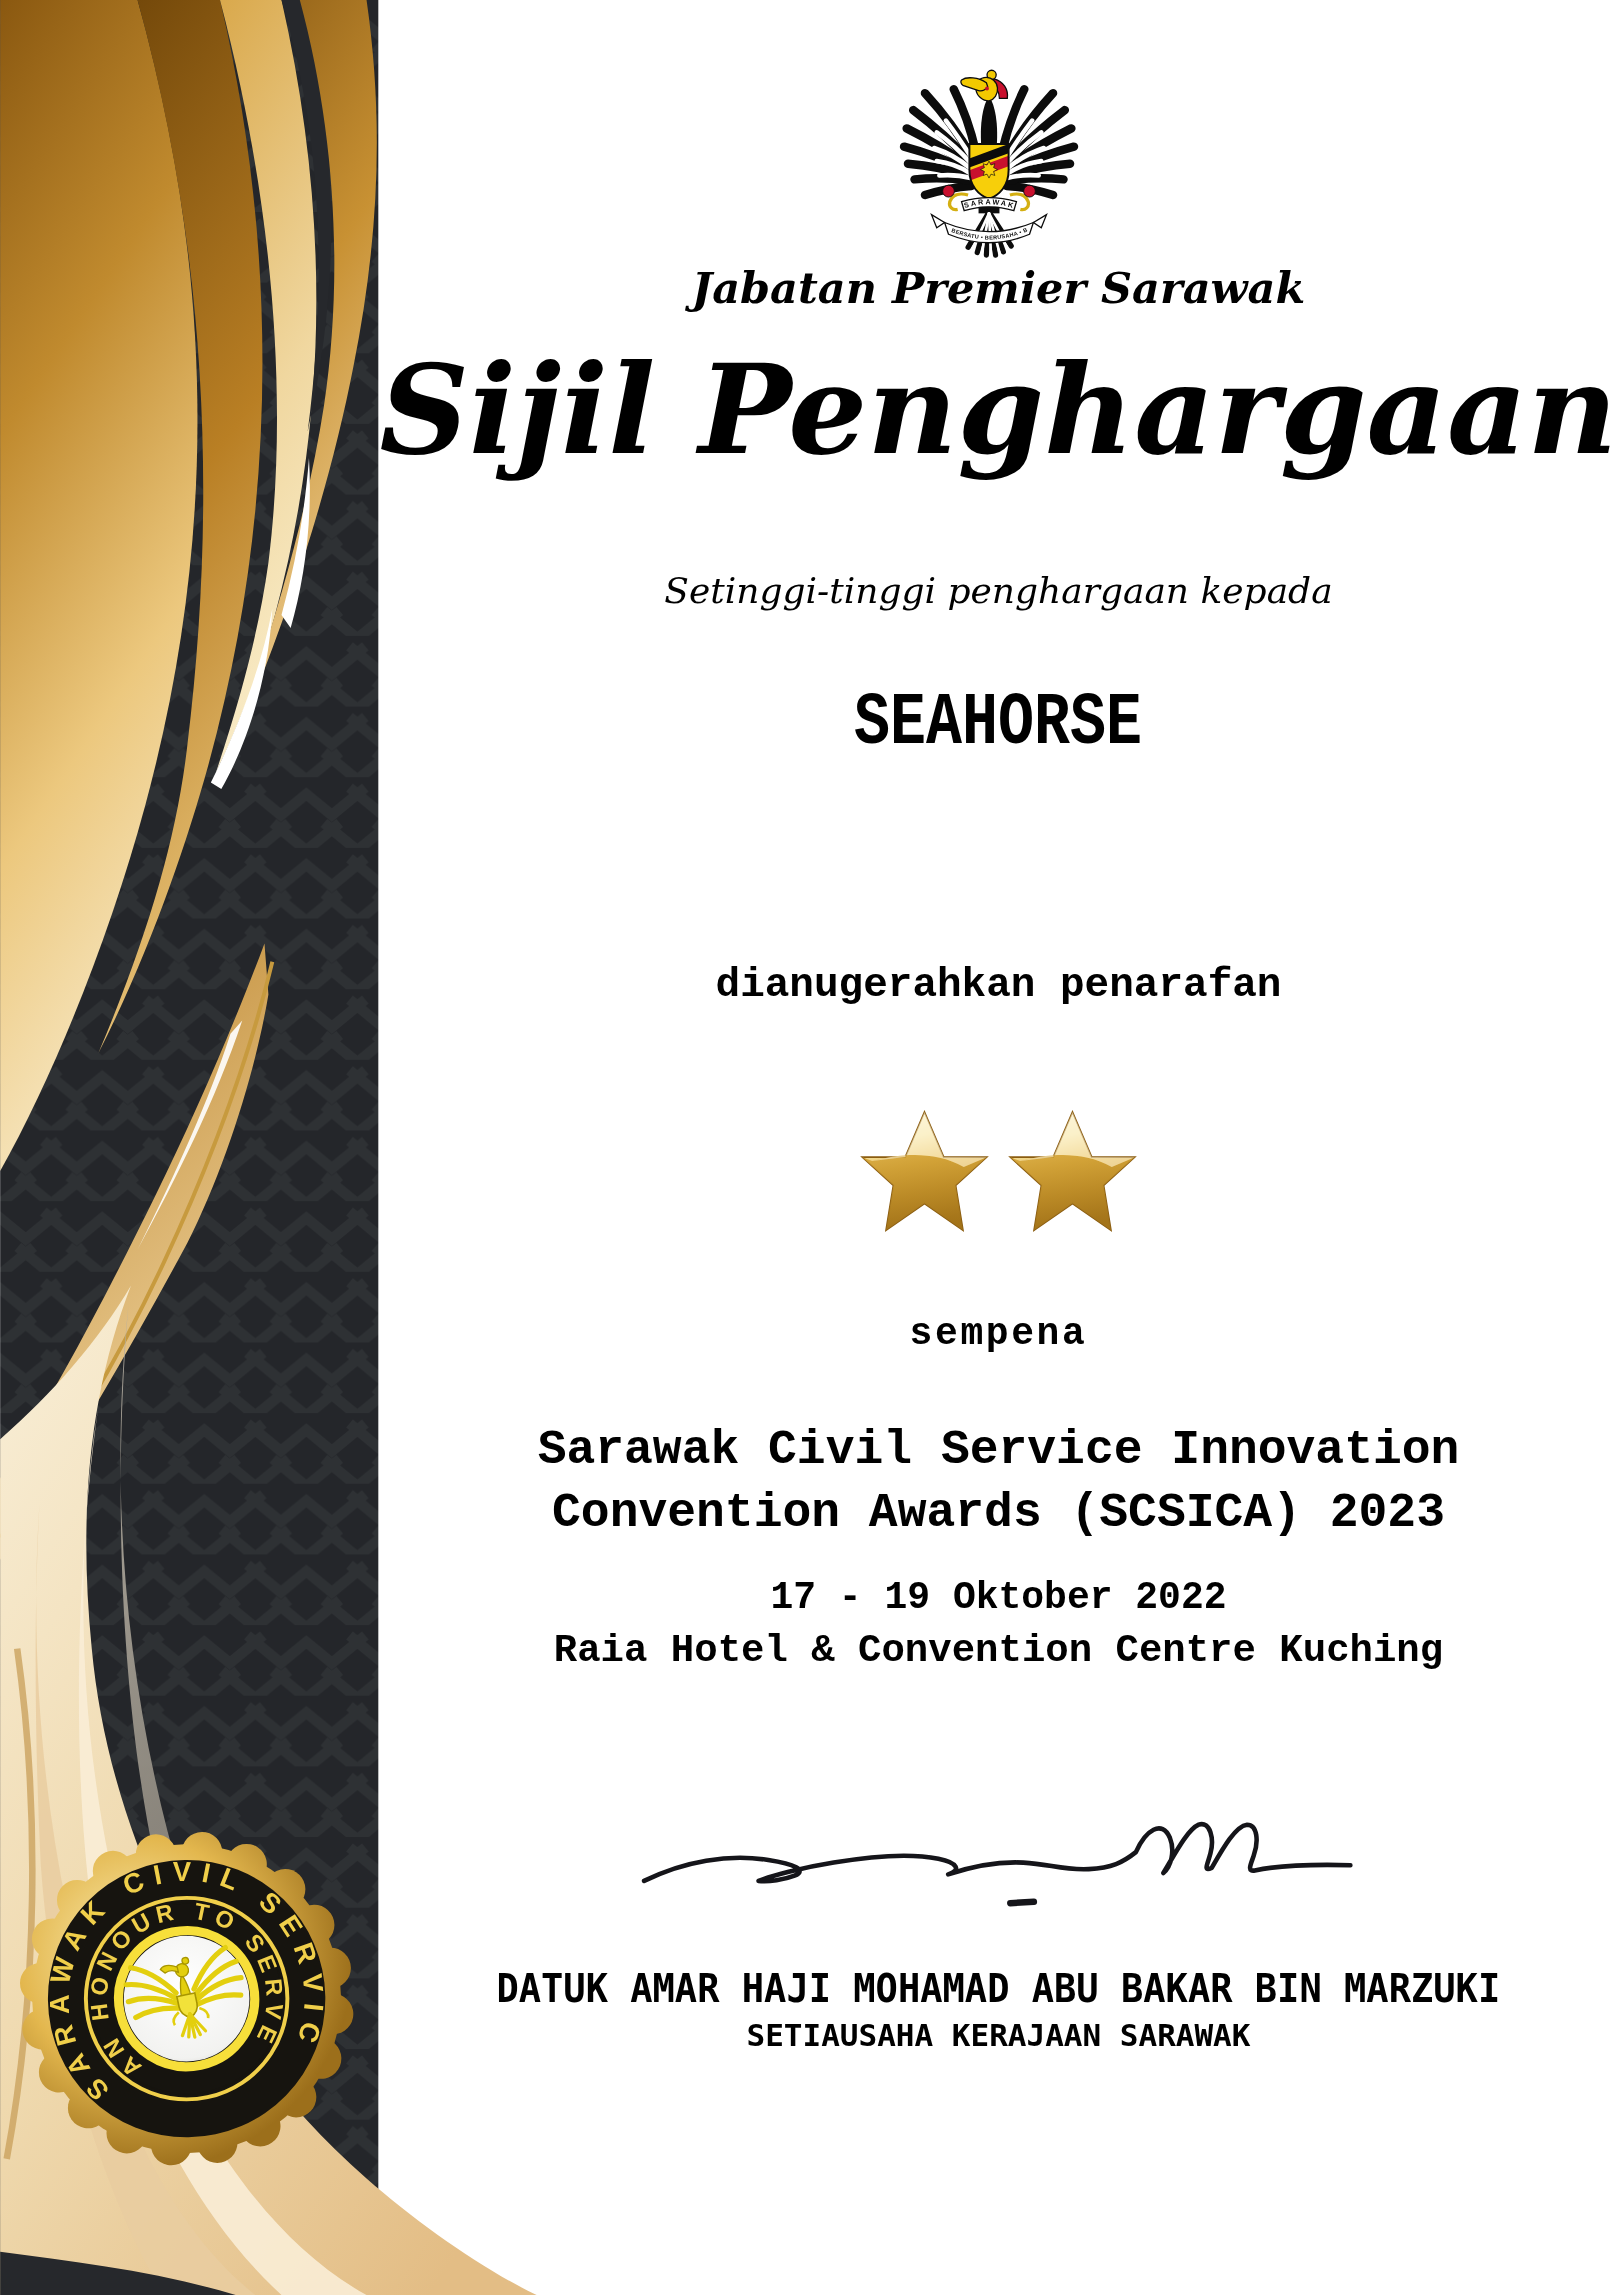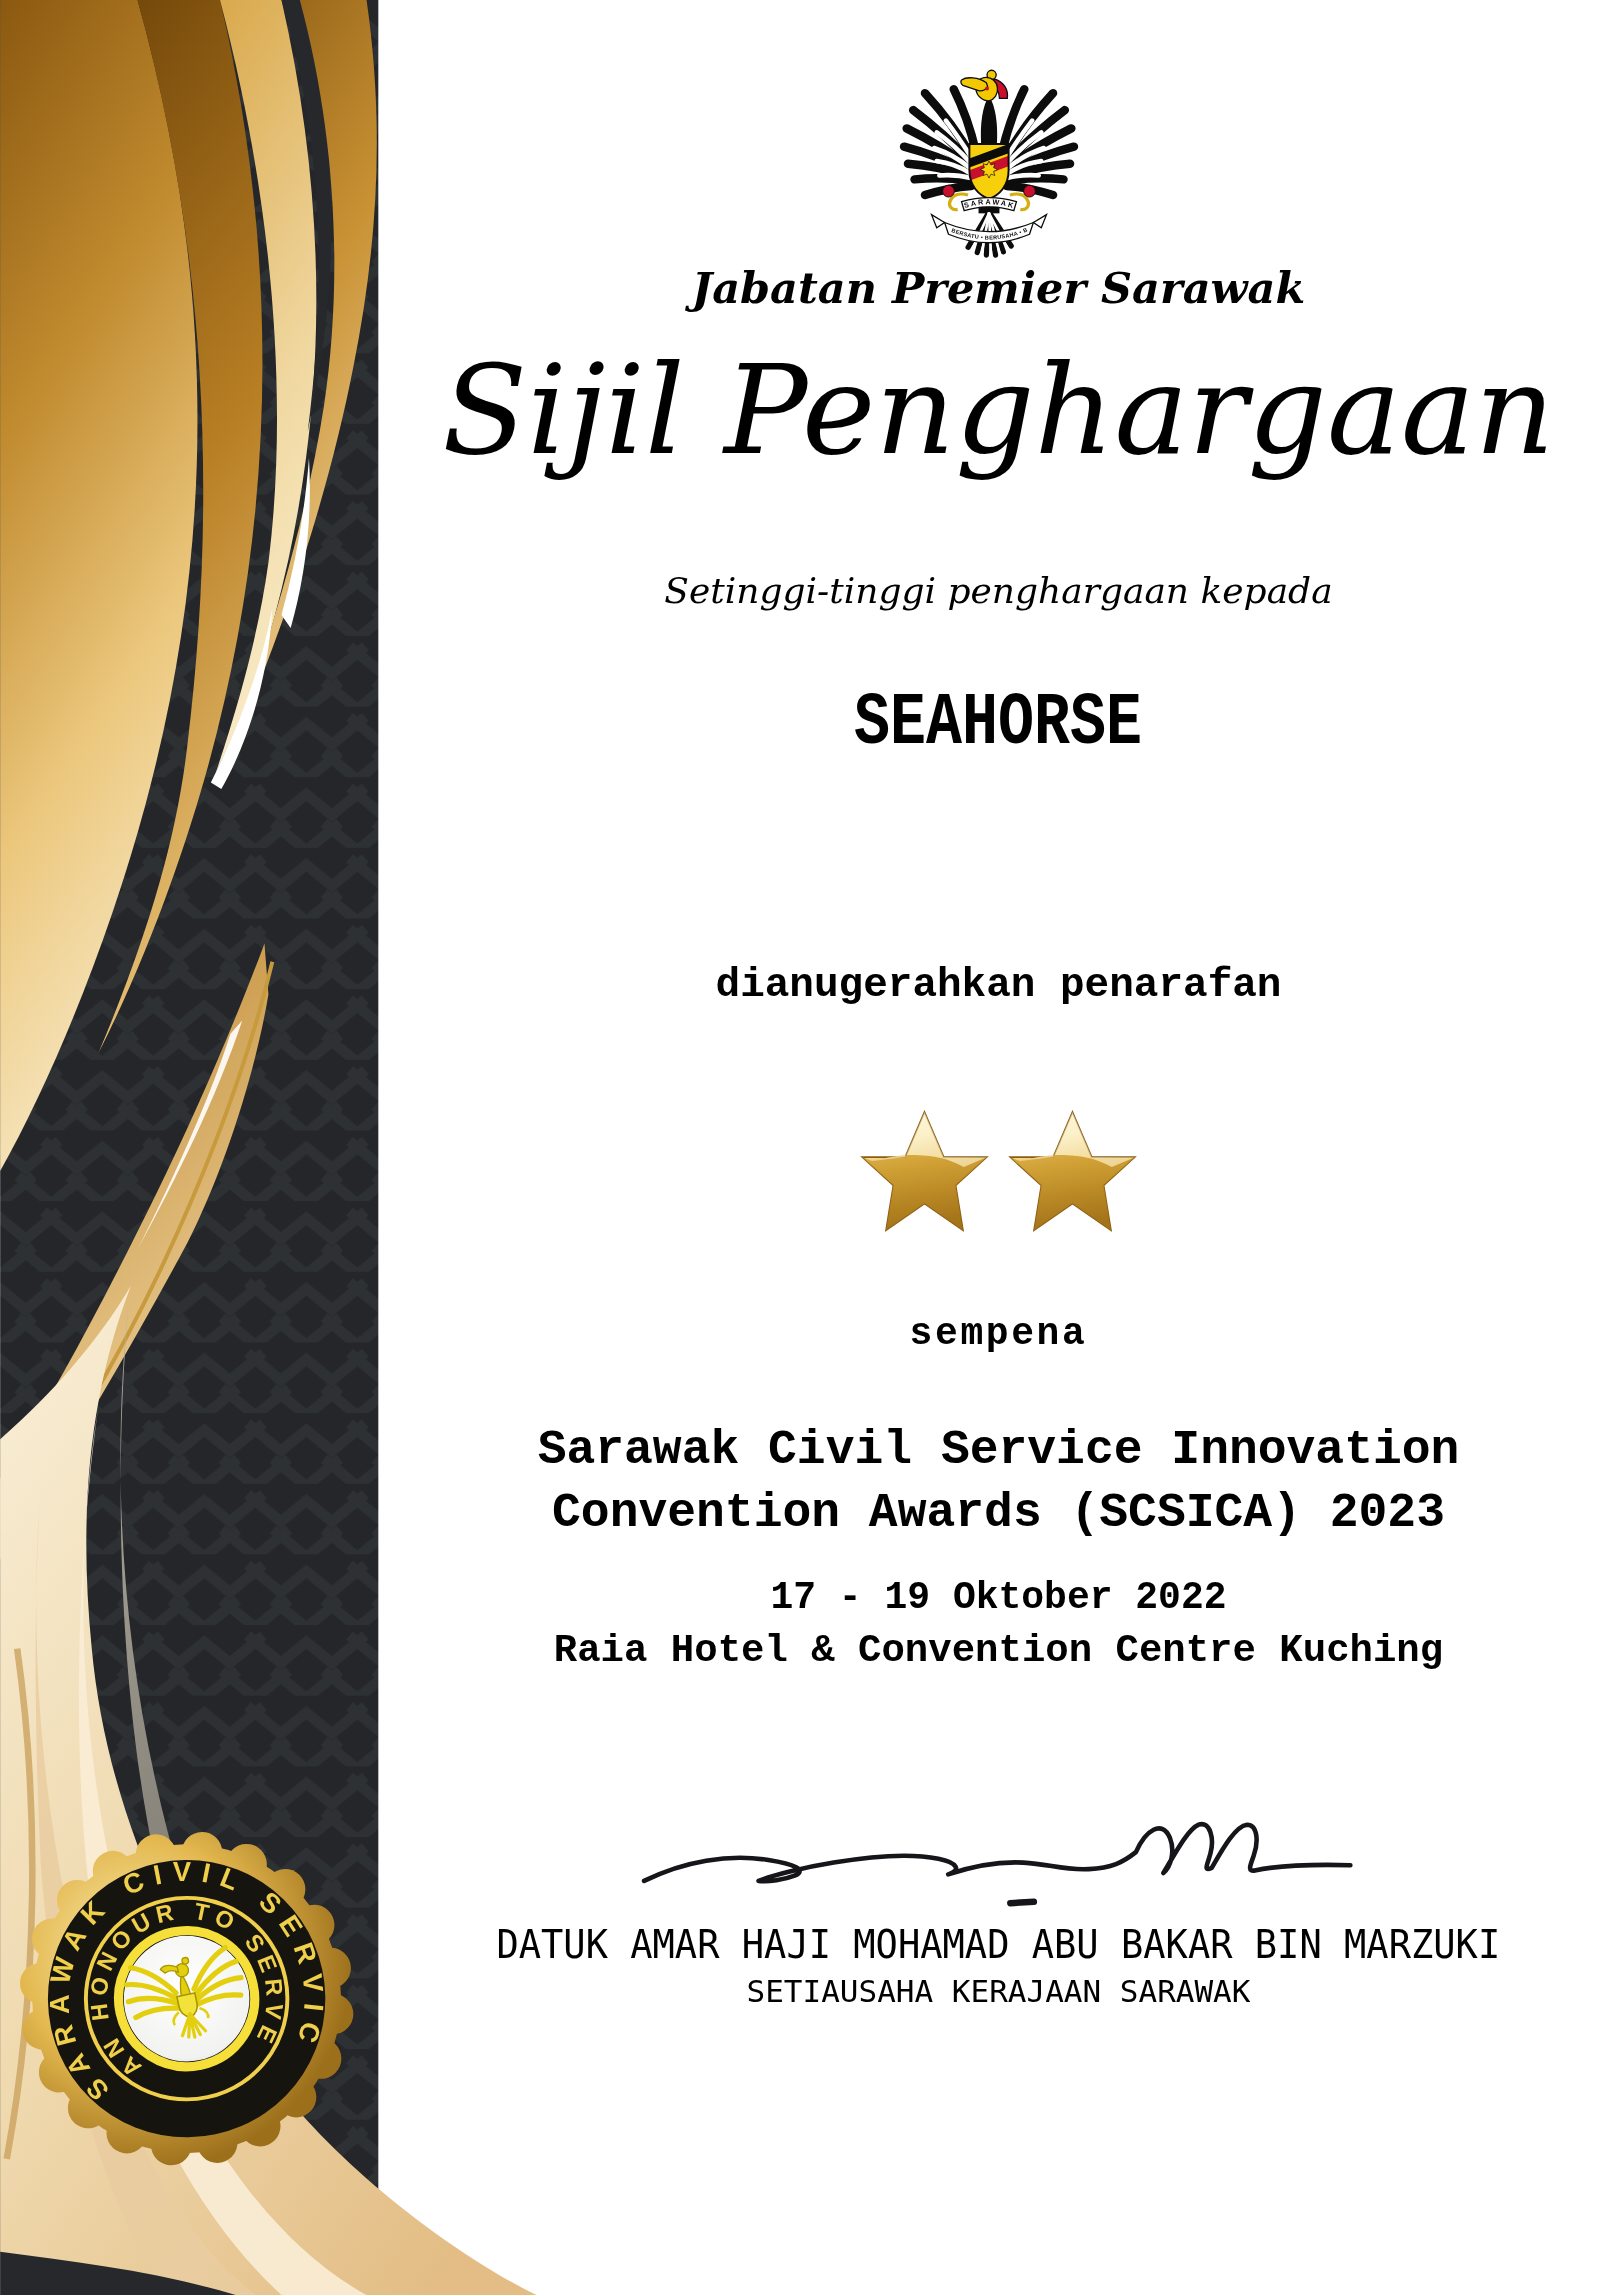--- a/index.html
+++ b/index.html
@@ -2,21 +2,21 @@
 <html style="font-size:10.5px"><head>
 <meta charset="utf-8">
 <style>
   html,body{margin:0;padding:0;background:#ffffff;}
   .page{position:relative;width:1623px;height:2295px;background:#ffffff;overflow:hidden;
         font-family:"Liberation Sans",sans-serif;color:#000;}
   .abs{position:absolute;}
   .ctext{left:378px;right:4px;text-align:center;line-height:1;}
   .script{font-family:"DejaVu Serif",serif;font-style:italic;}
   .sans-b{font-family:Liberation Mono, monospace;font-weight:bold;}
-  .mono-b{font-family:"DejaVu Sans Mono",monospace;font-weight:normal;}
+  .mono-b{font-family:"DejaVu Sans Mono",monospace;font-weight:bold;margin-top:44px;}
   .squeeze80{display:inline-block;transform:scaleX(.80);}
   .squeeze92{display:inline-block;transform:scaleX(.95);}
   .stars-row{display:flex;justify-content:center;align-items:flex-start;gap:13px;}
 </style>
 </head>
 <body>
 
 <div class="page">
 
   <svg class="abs" style="left:0;top:0" width="720" height="2295" viewBox="0 0 1100 3508">
@@ -273,21 +273,21 @@
       <path d="M82,238 Q150,266 218,238 L212,256 Q150,282 88,256 Z" fill="#ffffff" stroke="#0c0c0c" stroke-width="2"></path>
       <path id="pEmbMotto" d="M92,252 Q150,276 208,252" fill="none"></path>
       <text font-family="Liberation Sans, sans-serif" font-weight="bold" font-size="8.5" fill="#0c0c0c" style="letter-spacing:0.5px">
         <textPath href="#pEmbMotto">BERSATU • BERUSAHA • BERBAKTI</textPath>
       </text>
     </g>
   </svg>
 
   <div class="abs ctext script" style="top:267px;font-size:43px;font-weight:bold">Jabatan Premier Sarawak</div>
 
-  <div class="abs ctext script" style="top:348px;font-size:124px;font-weight:normal">Sijil Penghargaan</div>
+  <div class="abs ctext script" style="top:348px;font-size:124px;font-weight:bold">Sijil Penghargaan</div>
 
   <div class="abs ctext script" style="top:573px;font-size:36px">Setinggi-tinggi penghargaan kepada</div>
 
   <div class="abs ctext sans-b" style="top:686px;font-size:75px"><span class="squeeze80">SEAHORSE</span></div>
 
 
   <div class="abs ctext sans-b" style="top:965px;font-size:41px">dianugerahkan penarafan</div>
 
   <div class="abs ctext stars-row" style="top:1110px">
     <svg width="135" height="123" viewBox="-103 -103 206 188">

